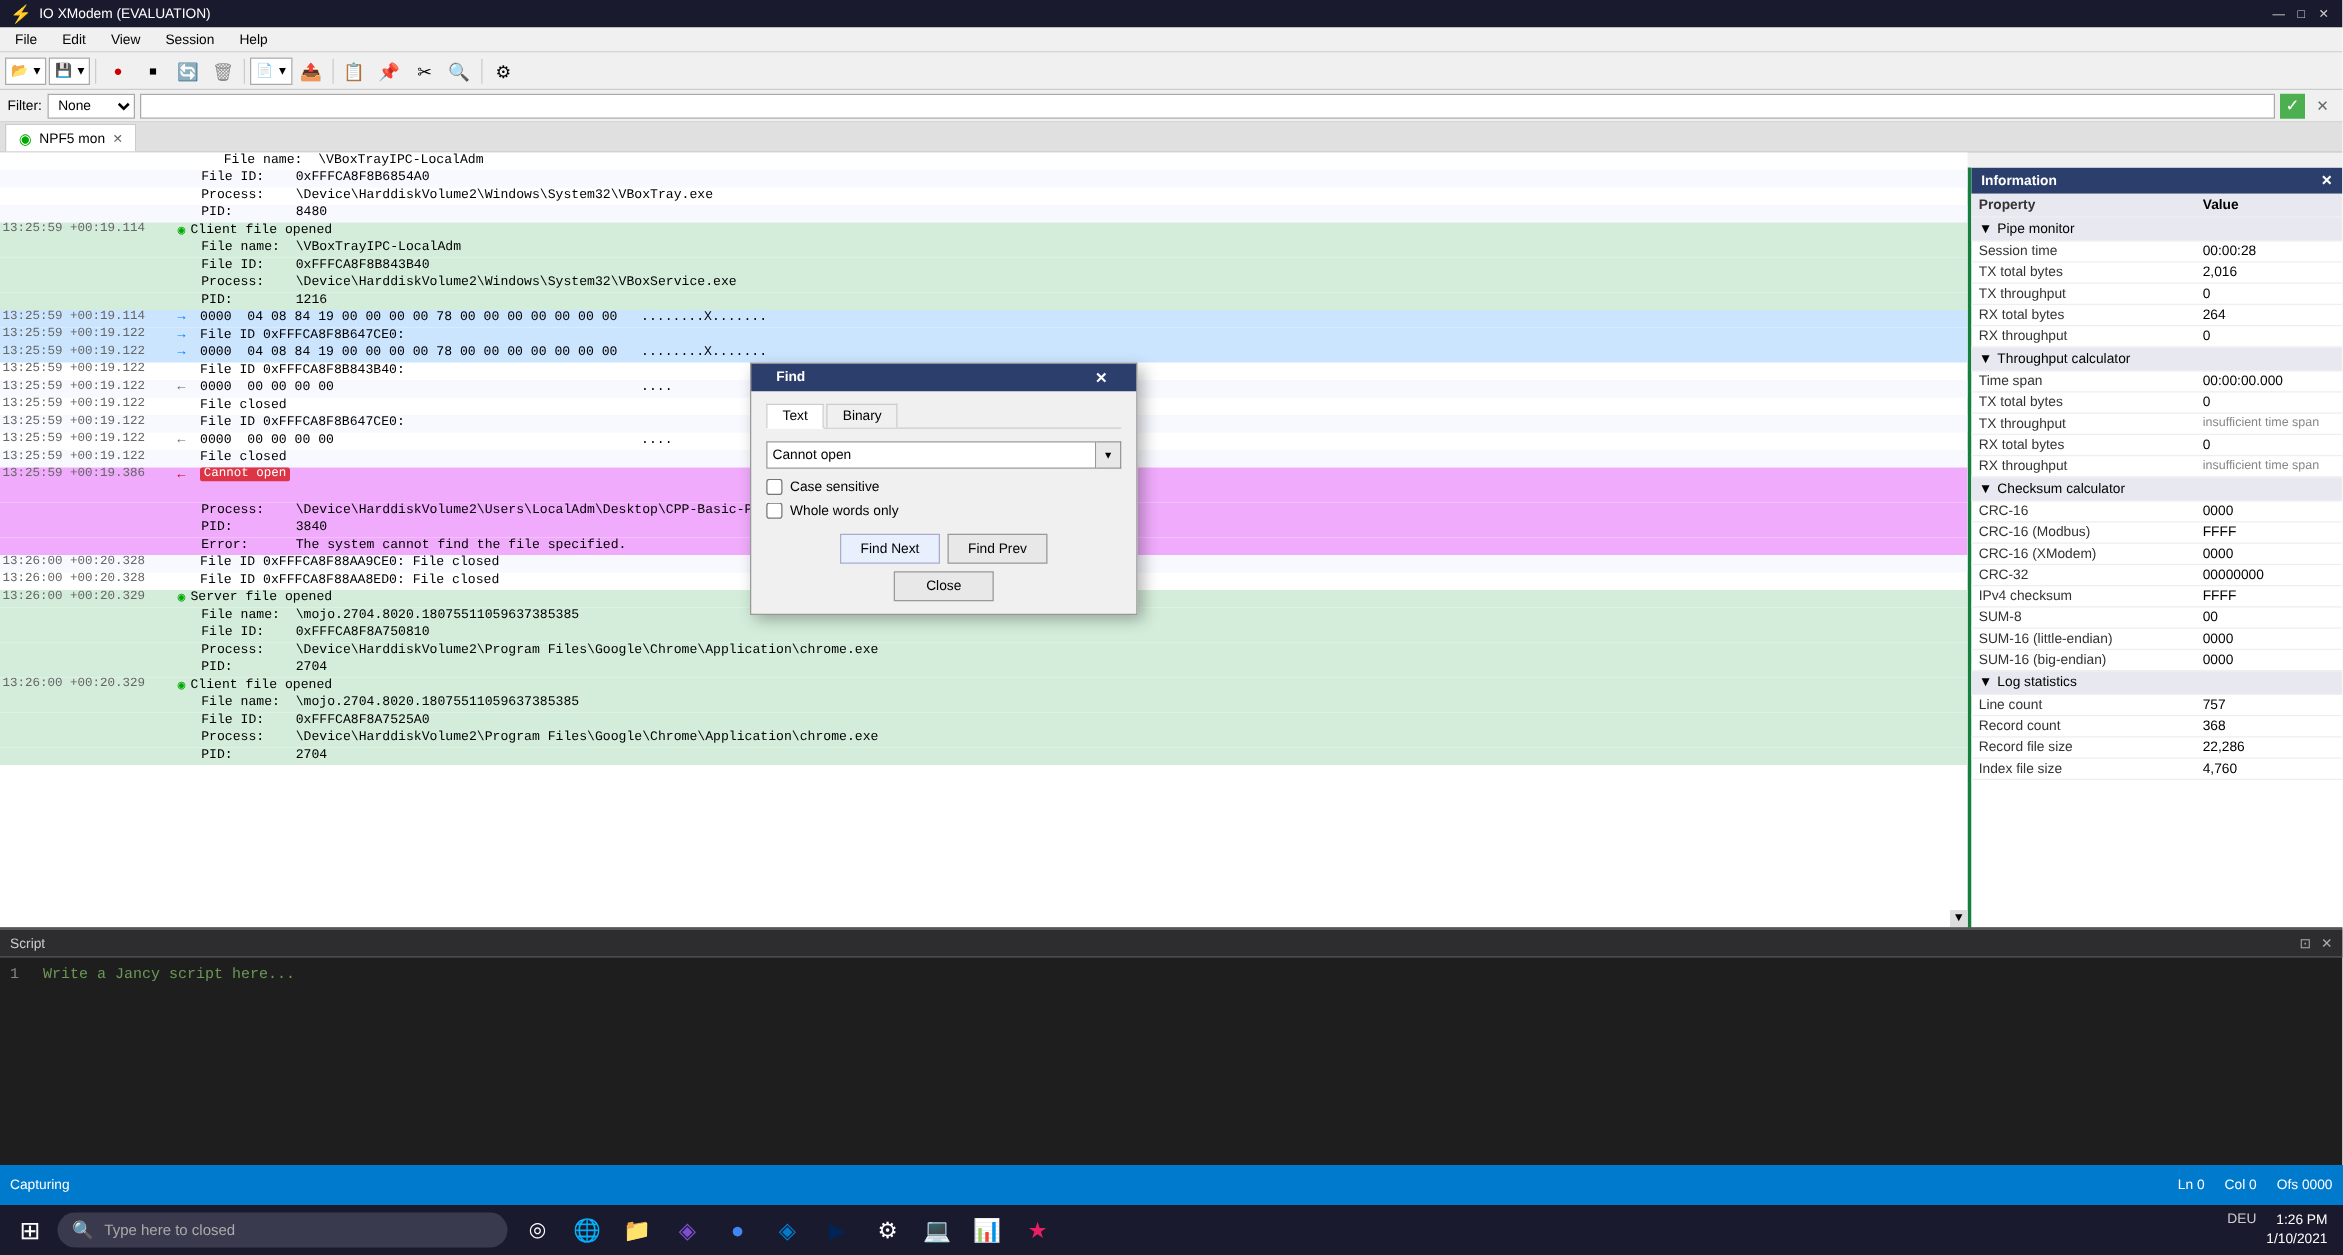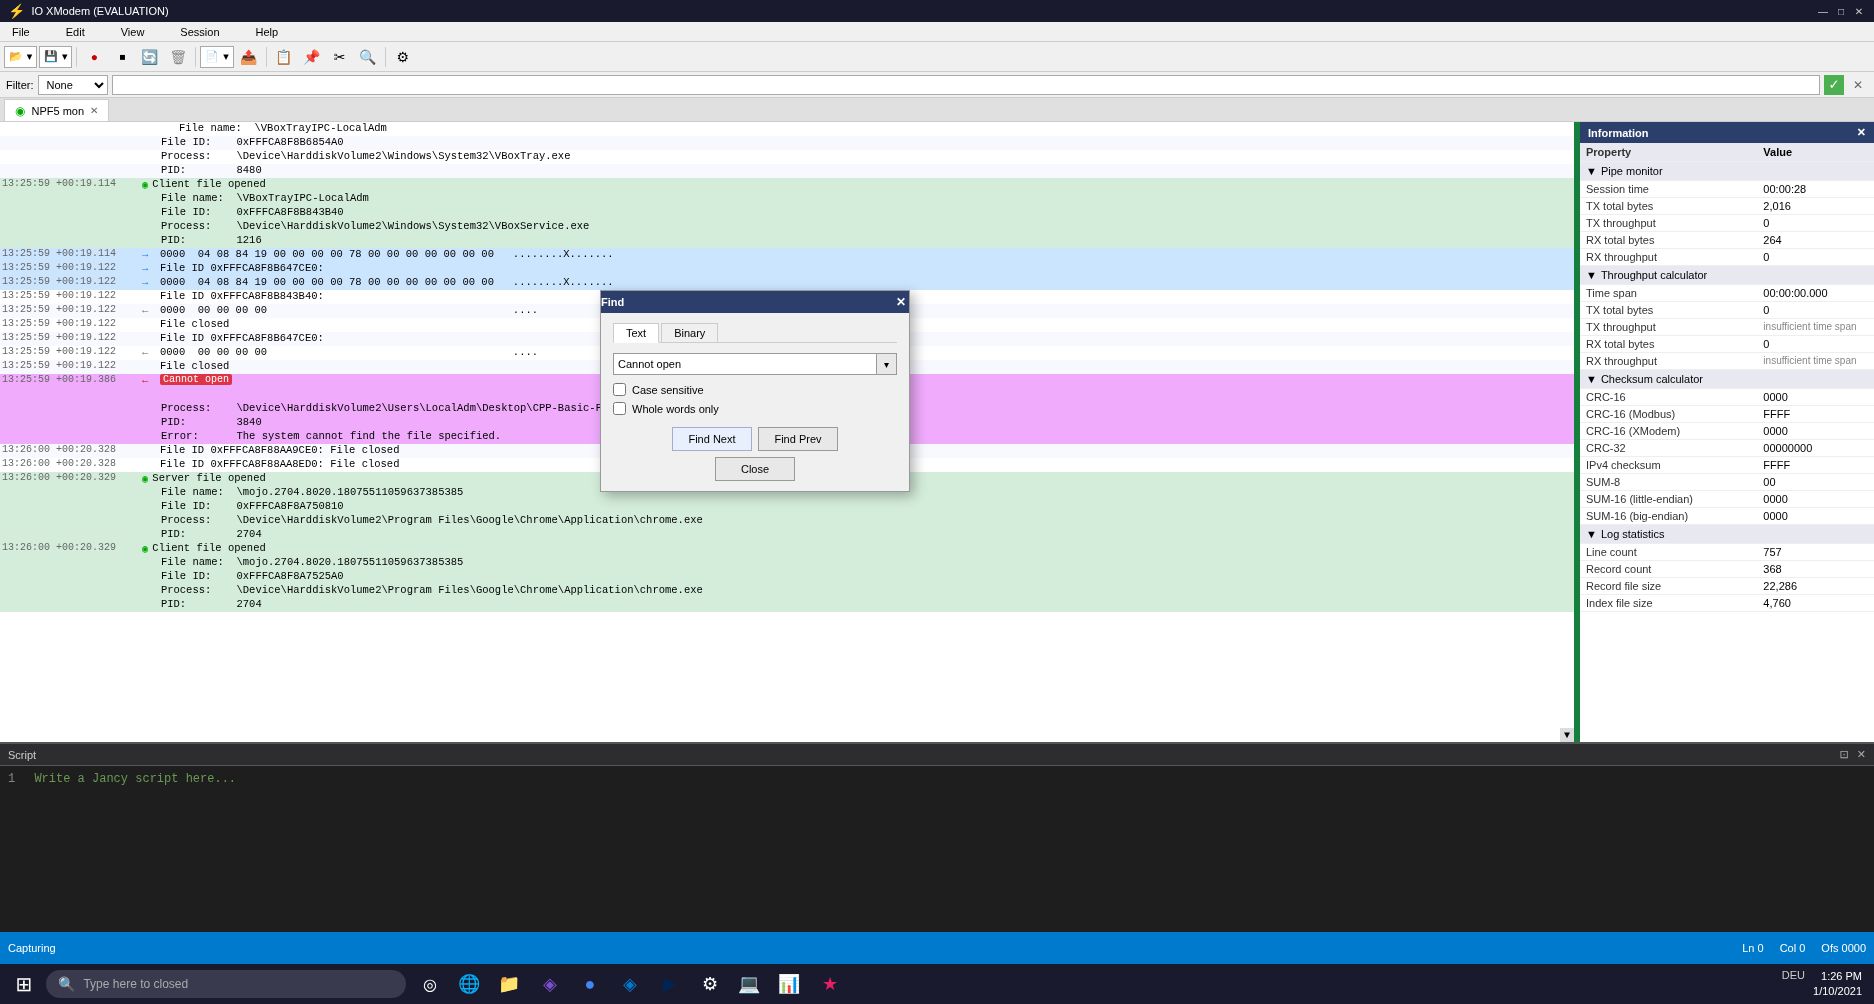--- a/index.html
+++ b/index.html
@@ -20,21 +20,21 @@
     .title-btn { width: 14px; height: 14px; display: flex; align-items: center; justify-content: center; cursor: pointer; color: #ccc; font-size: 10px; }
 
     
     .menu-bar {
       background: #f0f0f0;
       height: 20px;
       display: flex;
       align-items: center;
       padding: 0 4px;
       border-bottom: 1px solid #ccc;
-      gap: 20px;
+      gap: 4px;
     }
     .menu-item { padding: 2px 8px; cursor: pointer; font-size: 11px; color: #000; }
 
     
     .toolbar {
       background: #f0f0f0;
       height: 30px;
       display: flex;
       align-items: center;
       padding: 0 4px;
@@ -147,23 +147,24 @@
     .log-line.red { background: #f0abfc; }
 
     .log-timestamp { color: #666; min-width: 140px; font-size: 10px; }
     .log-arrow { min-width: 18px; color: #333; }
     .log-content { flex: 1; color: #000; }
 
     
     .info-panel {
       width: 300px;
       background: #fff;
-      border-left: 6px solid #15803d;
+      border-left: 3px solid #15803d;
       overflow: auto;
       font-size: 11px;
+      margin-top: 12px;
     }
     .info-header {
       background: #2c3e6b;
       color: white;
       padding: 4px 8px;
       font-size: 11px;
       font-weight: bold;
       display: flex; justify-content: space-between; align-items: center;
     }
     .info-table { width: 100%; border-collapse: collapse; }
@@ -291,21 +292,21 @@
       border: 1px solid #999;
       box-shadow: 4px 4px 12px rgba(0,0,0,0.3);
       pointer-events: all;
       z-index: 200;
     }
     .dialog-title-bar {
       background: #2c3e6b;
       color: white;
       height: 22px;
       display: flex; align-items: center;
-      padding: 0 0;
+      padding: 0 20px;
       font-size: 11px;
       font-weight: bold;
       justify-content: space-between;
     }
     .dialog-body { padding: 10px 12px; }
     .dialog-tabs { display: flex; margin-bottom: 10px; border-bottom: 1px solid #ccc; }
     .dialog-tab {
       padding: 3px 12px;
       cursor: pointer;
       font-size: 11px;

